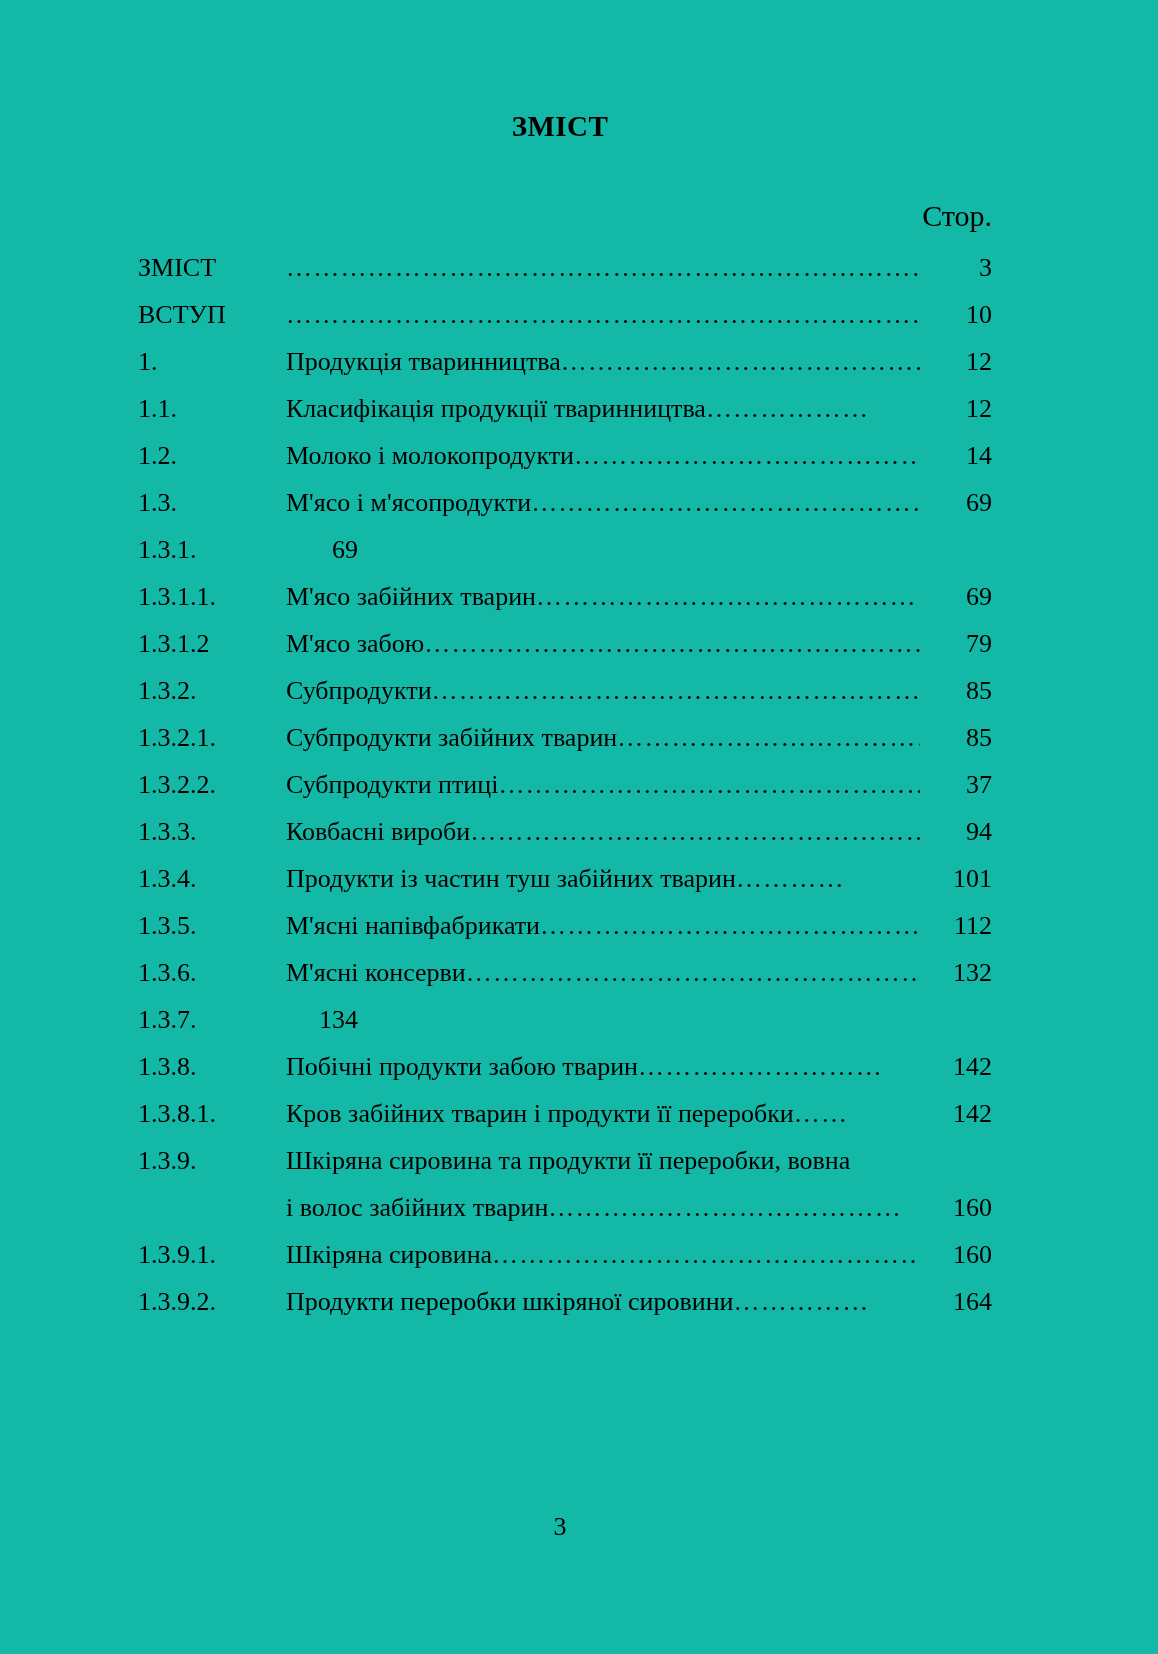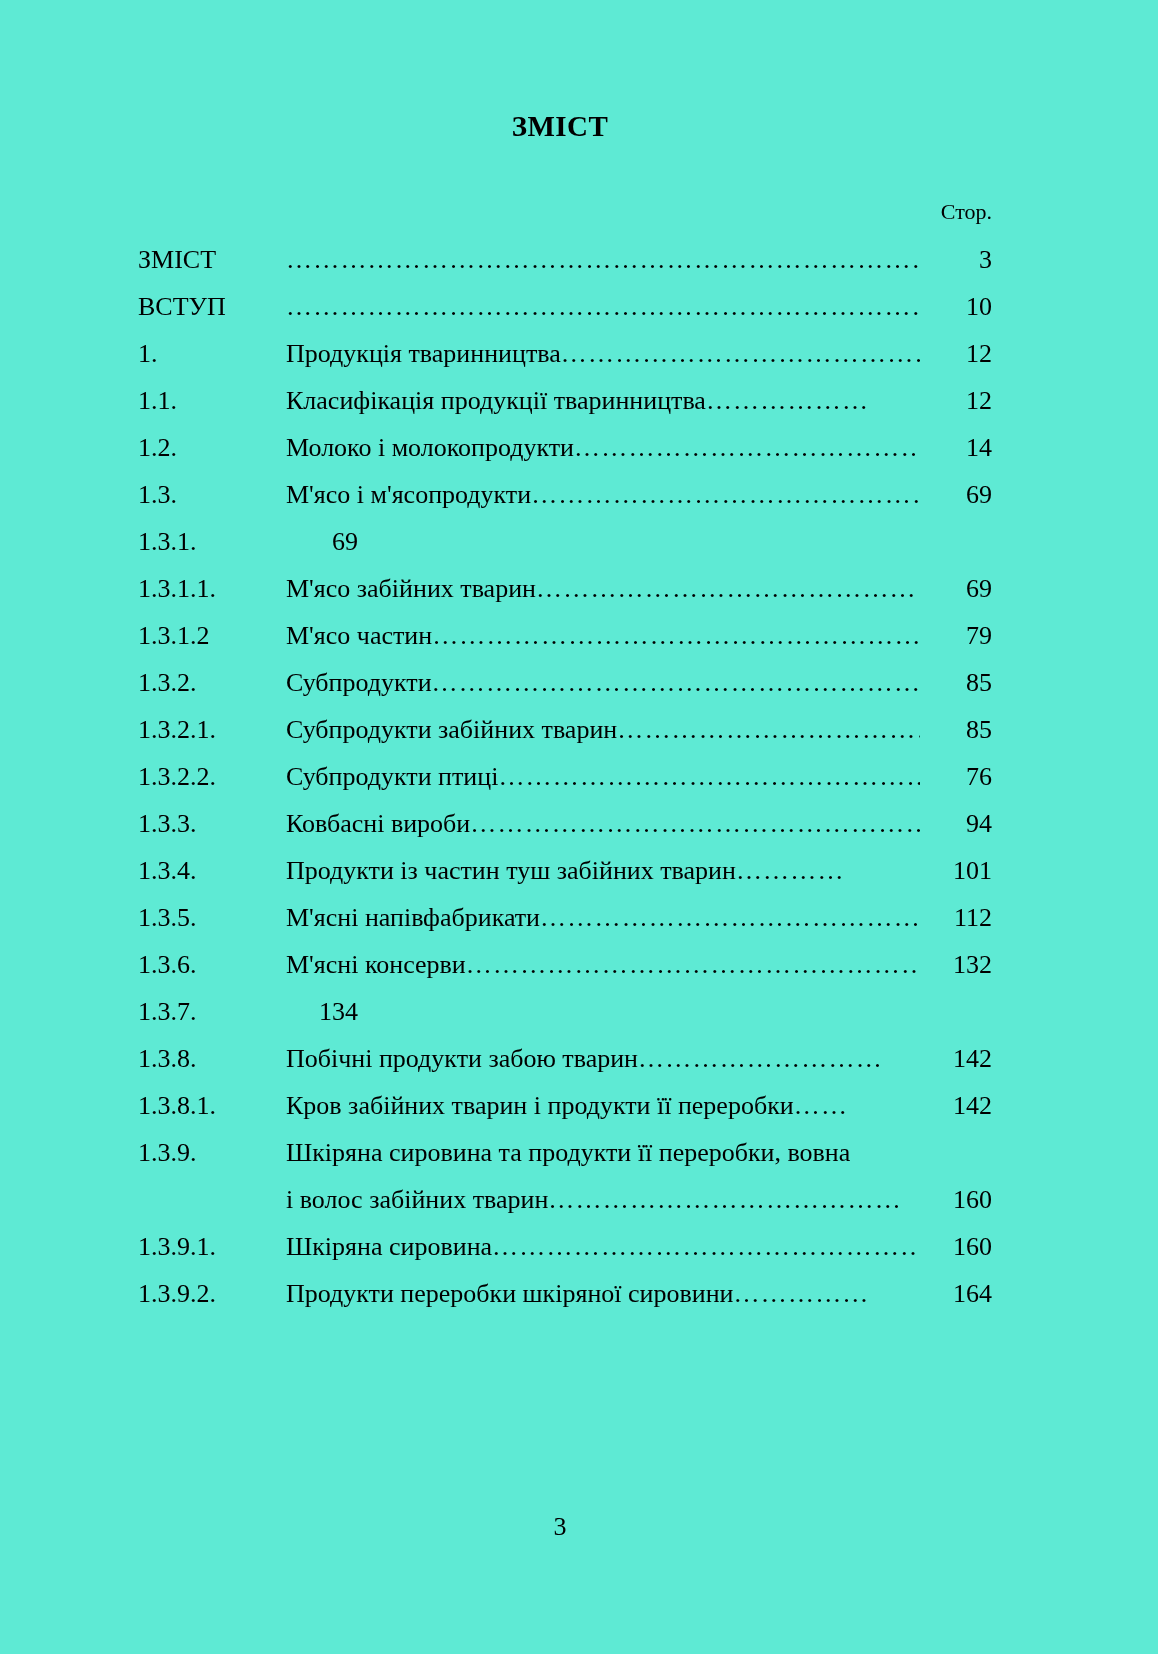--- a/index.html
+++ b/index.html
@@ -9,40 +9,40 @@
   }
   body {
     font-family: "Liberation Serif", "DejaVu Serif", serif;
     color: #000000;
   }
   .page {
     position: relative;
     width: 1158px;
     height: 1654px;
     margin: 0 auto;
-    background: #5eead4;
+    background: #14b8a6;
     box-sizing: border-box;
     overflow: hidden;
   }
 
   .doc-title {
     text-align: center;
     font-size: 29px;
     font-weight: bold;
     letter-spacing: 0.5px;
     margin: 0;
     padding-top: 110px;
     padding-right: 38px;
   }
 
   .stor-row {
     margin-top: 56px;
     padding-right: 166px;
     text-align: right;
-    font-size: 22px;
+    font-size: 30px;
   }
 
   .toc {
     margin-top: 22px;
     padding-left: 138px;
     padding-right: 166px;
   }
 
   .toc-row {
     display: flex;
@@ -133,37 +133,37 @@
         <span class="col-num">1.3.1.</span>
         <span class="col-page">69</span>
       </div>
       <div class="toc-row">
         <span class="col-num">1.3.1.1.</span>
         <span class="col-title"><span>М'ясо забійних тварин</span><span class="leader">……………………………………</span></span>
         <span class="col-page">69</span>
       </div>
       <div class="toc-row">
         <span class="col-num">1.3.1.2</span>
-        <span class="col-title"><span>М'ясо частин</span><span class="leader">…………………………………………………</span></span>
+        <span class="col-title"><span>М'ясо забою</span><span class="leader">…………………………………………………</span></span>
         <span class="col-page">79</span>
       </div>
       <div class="toc-row">
         <span class="col-num">1.3.2.</span>
         <span class="col-title"><span>Субпродукти</span><span class="leader">……………………………………………………</span></span>
         <span class="col-page">85</span>
       </div>
       <div class="toc-row">
         <span class="col-num">1.3.2.1.</span>
         <span class="col-title"><span>Субпродукти забійних тварин</span><span class="leader">………………………………</span></span>
         <span class="col-page">85</span>
       </div>
       <div class="toc-row">
         <span class="col-num">1.3.2.2.</span>
         <span class="col-title"><span>Субпродукти птиці</span><span class="leader">………………………………………………</span></span>
-        <span class="col-page">76</span>
+        <span class="col-page">37</span>
       </div>
       <div class="toc-row">
         <span class="col-num">1.3.3.</span>
         <span class="col-title"><span>Ковбасні вироби</span><span class="leader">…………………………………………………</span></span>
         <span class="col-page">94</span>
       </div>
       <div class="toc-row">
         <span class="col-num">1.3.4.</span>
         <span class="col-title"><span>Продукти із частин туш забійних тварин</span><span class="leader">…………</span></span>
         <span class="col-page">101</span>

